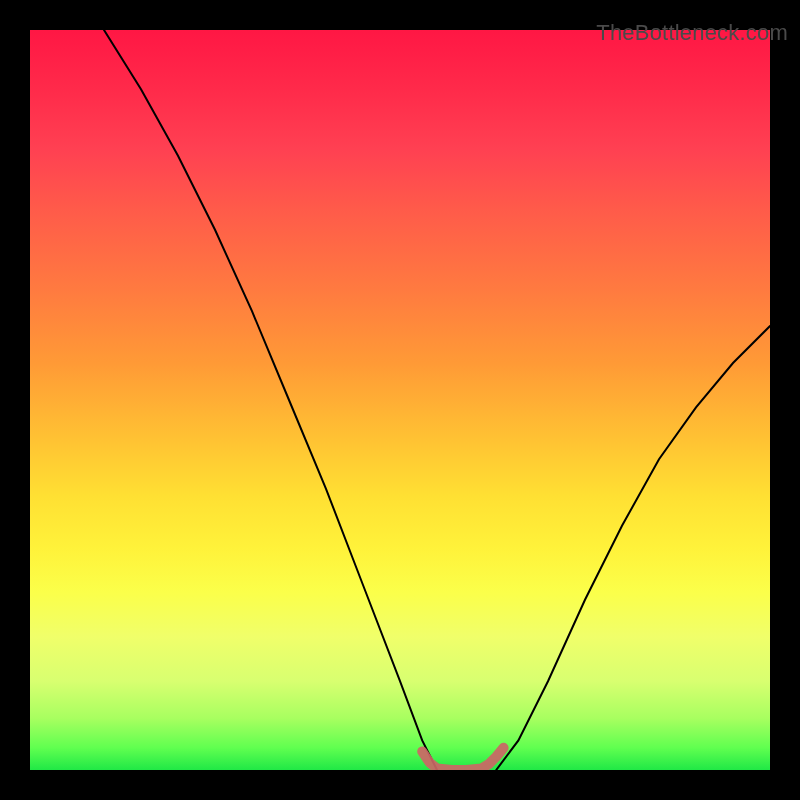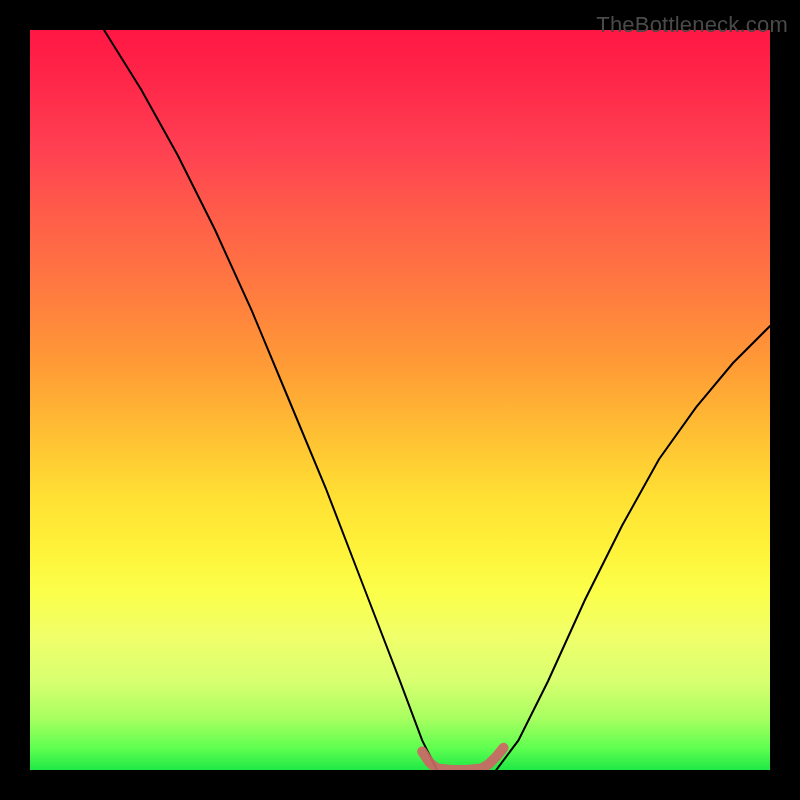--- a/index.html
+++ b/index.html
@@ -39,21 +39,21 @@
       #fbff4a 76%,
       #f0ff6a 82%,
       #d8ff70 88%,
       #a8ff60 93%,
       #60ff50 97%,
       #20e846 100%
     );
   }
   .watermark {
     position: absolute;
-    top: 12px;
+    top: 20px;
     right: 12px;
     color: #4a4a4a;
     font-size: 22px;
     font-weight: 500;
     letter-spacing: 0.2px;
     z-index: 10;
   }
   svg.curves {
     position: absolute;
     left: 0;

